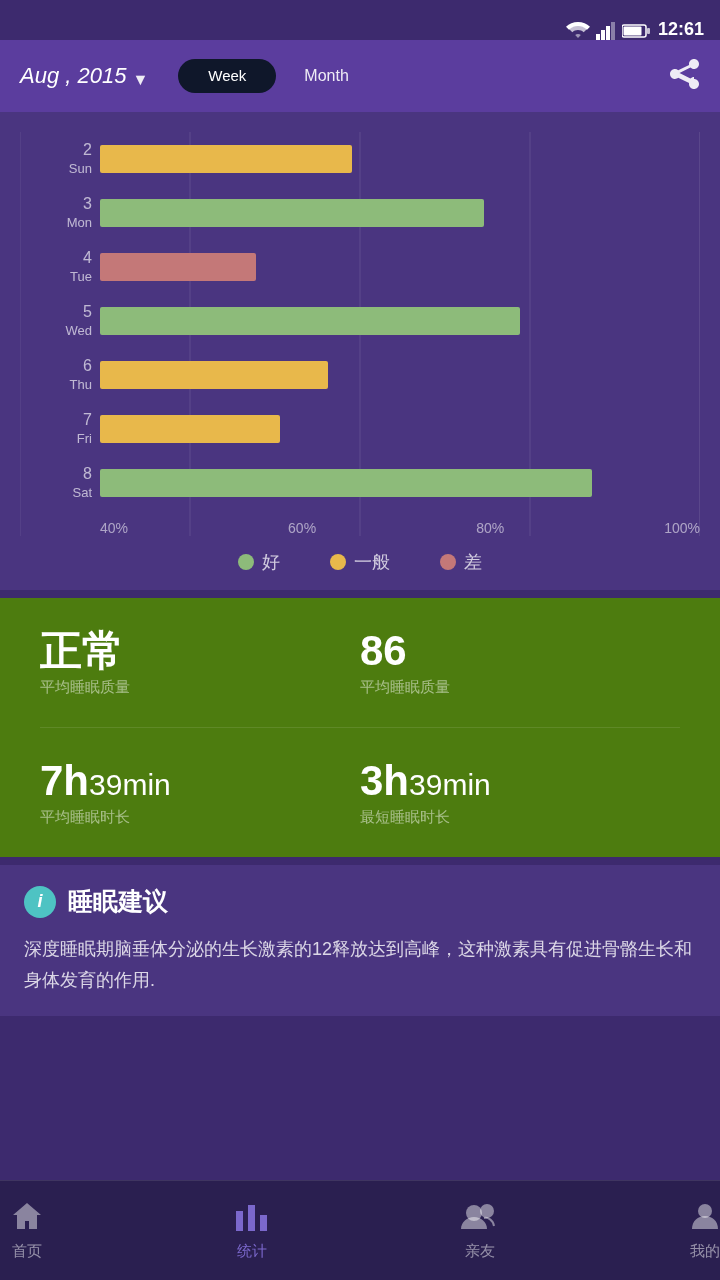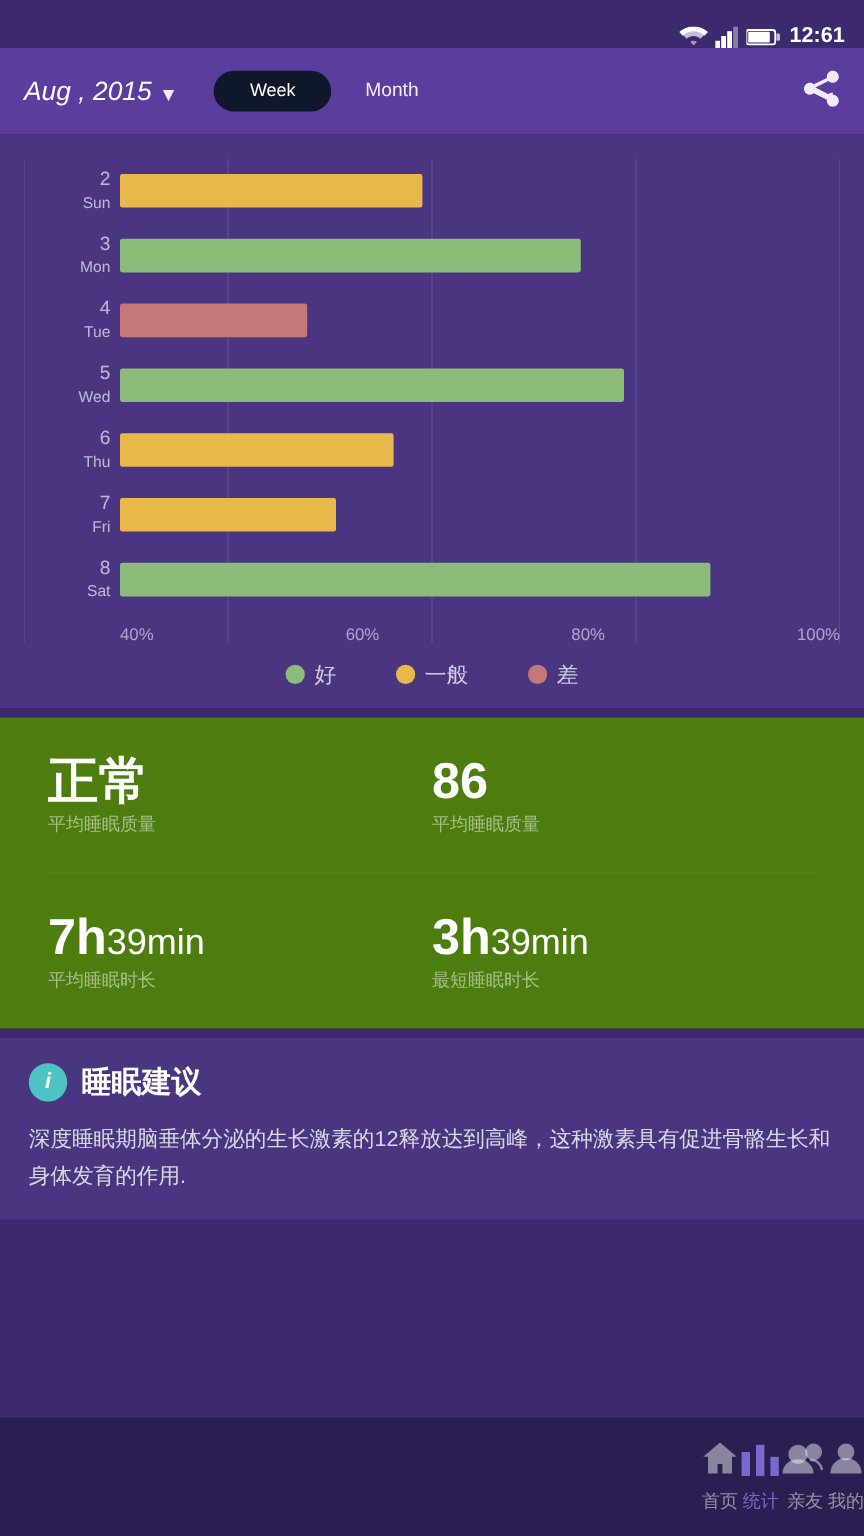--- a/index.html
+++ b/index.html
@@ -231,21 +231,21 @@
     
     .bottom-nav {
       position: absolute;
       bottom: 0;
       left: 0;
       width: 100%;
       height: 100px;
       background: #2a1f50;
       display: flex;
       align-items: center;
-      justify-content: flex-end;
+      justify-content: space-between;
       border-top: 1px solid rgba(255,255,255,0.1);
       padding-left: 11px;
     }
 
     .nav-item {
       display: flex;
       flex-direction: column;
       align-items: center;
       gap: 6px;
       color: rgba(255,255,255,0.5);

